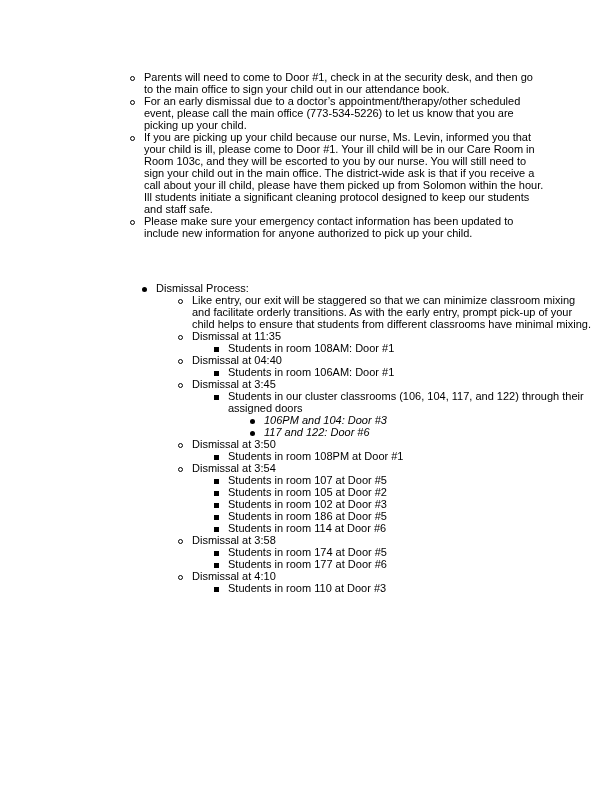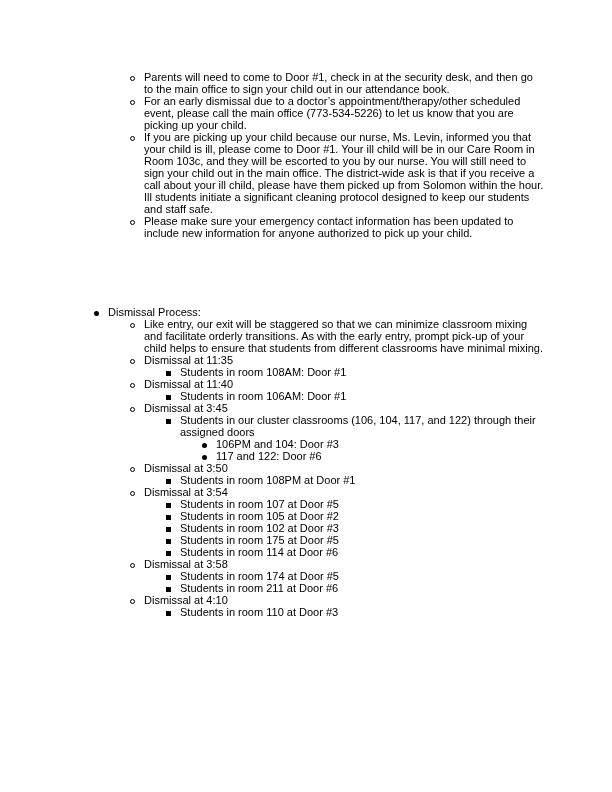--- a/index.html
+++ b/index.html
@@ -53,21 +53,21 @@
       background: #000;
     }
     .text { display: block; }
     .l1 .bullet { left: 86px; }
     .l1 .text { margin-left: 108px; width: 420px; }
     .l2 .bullet { left: 122px; }
     .l2 .text { margin-left: 144px; width: 400px; }
     .l3 .bullet { left: 158px; }
     .l3 .text { margin-left: 180px; width: 365px; }
     .l4 .bullet { left: 194px; }
-    .l4 .text { margin-left: 216px; width: 330px; }
+    .l4 .text { margin-left: 216px; width: 330px; font-style: italic; }
     .list { position: absolute; left: 0; width: 526px; }
     .row { position: relative; }
     .row .bullet { top: 0; height: 14.6px; display: flex; align-items: center; justify-content: center; }
   </style>
 </head>
 <body>
 
 <div class="page">
 
   <div class="list" style="top:71px;">
@@ -90,21 +90,21 @@
       <span class="text">If you are picking up your child because our nurse, Ms. Levin, informed you that your child is ill, please come to Door #1. Your ill child will be in our Care Room in Room 103c, and they will be escorted to you by our nurse. You will still need to sign your child out in the main office. The district-wide ask is that if you receive a call about your ill child, please have them picked up from Solomon within the hour. Ill students initiate a significant cleaning protocol designed to keep our students and staff safe.</span>
     </div>
     <div class="row l2">
       <span class="bullet">
           <span class="b-circle"></span>
         </span>
       <span class="text">Please make sure your emergency contact information has been updated to include new information for anyone authorized to pick up your child.</span>
     </div>
   </div>
 
-  <div class="list" style="top:306px;">
+  <div class="list" style="top:282px;margin-left:48px;">
     <div class="row l1">
       <span class="bullet">
           <span class="b-disc"></span>
         </span>
       <span class="text">Dismissal Process:</span>
     </div>
     <div class="row l2">
       <span class="bullet">
           <span class="b-circle"></span>
         </span>
@@ -121,21 +121,21 @@
       <span class="bullet">
           <span class="b-square"></span>
         </span>
       <span class="text">Students in room 108AM: Door #1</span>
     </div>
 
     <div class="row l2">
       <span class="bullet">
           <span class="b-circle"></span>
         </span>
-      <span class="text">Dismissal at 11:40</span>
+      <span class="text">Dismissal at 04:40</span>
     </div>
     <div class="row l3">
       <span class="bullet">
           <span class="b-square"></span>
         </span>
       <span class="text">Students in room 106AM: Door #1</span>
     </div>
 
     <div class="row l2">
       <span class="bullet">
@@ -196,21 +196,21 @@
     <div class="row l3">
       <span class="bullet">
           <span class="b-square"></span>
         </span>
       <span class="text">Students in room 102 at Door #3</span>
     </div>
     <div class="row l3">
       <span class="bullet">
           <span class="b-square"></span>
         </span>
-      <span class="text">Students in room 175 at Door #5</span>
+      <span class="text">Students in room 186 at Door #5</span>
     </div>
     <div class="row l3">
       <span class="bullet">
           <span class="b-square"></span>
         </span>
       <span class="text">Students in room 114 at Door #6</span>
     </div>
 
     <div class="row l2">
       <span class="bullet">
@@ -221,21 +221,21 @@
     <div class="row l3">
       <span class="bullet">
           <span class="b-square"></span>
         </span>
       <span class="text">Students in room 174 at Door #5</span>
     </div>
     <div class="row l3">
       <span class="bullet">
           <span class="b-square"></span>
         </span>
-      <span class="text">Students in room 211 at Door #6</span>
+      <span class="text">Students in room 177 at Door #6</span>
     </div>
 
     <div class="row l2">
       <span class="bullet">
           <span class="b-circle"></span>
         </span>
       <span class="text">Dismissal at 4:10</span>
     </div>
     <div class="row l3">
       <span class="bullet">

